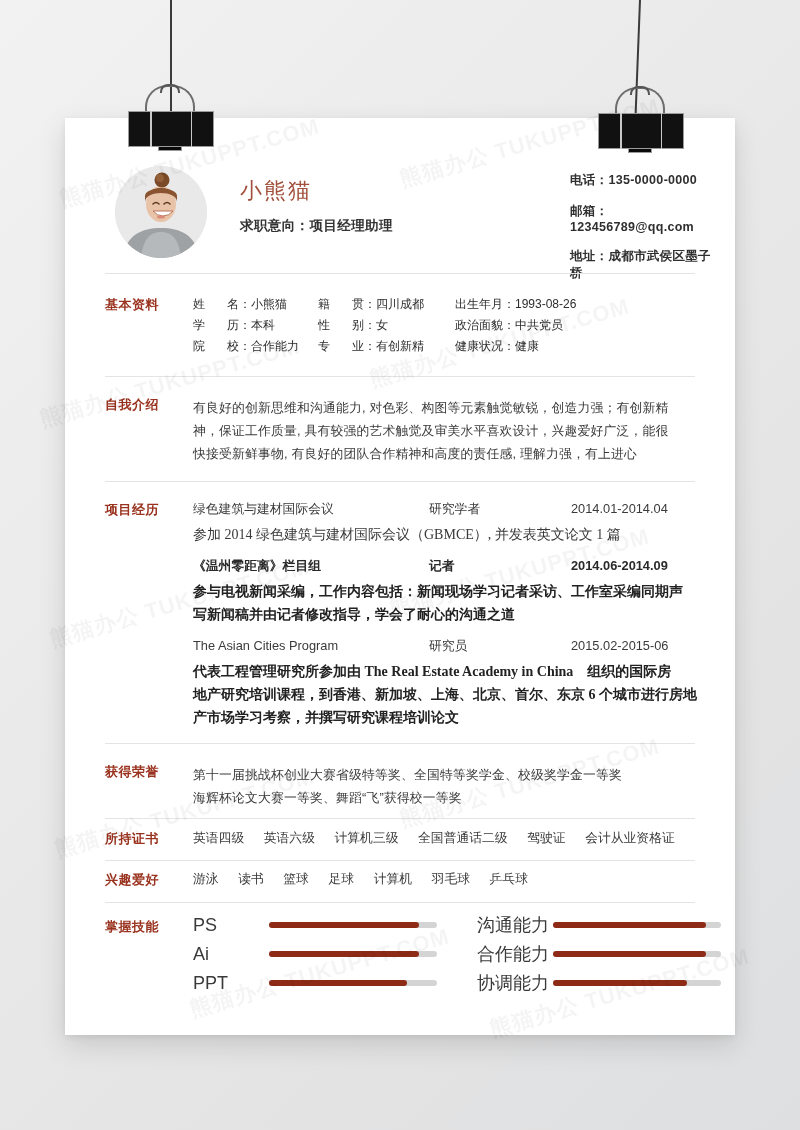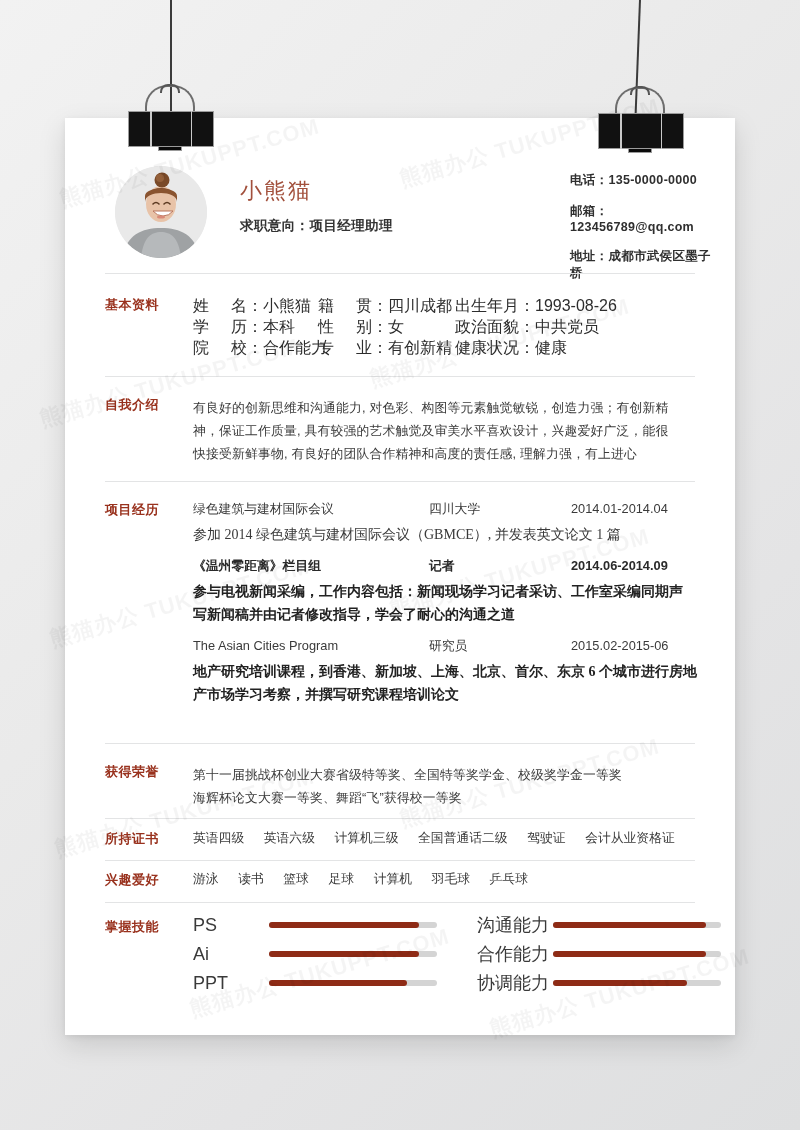--- a/index.html
+++ b/index.html
@@ -81,21 +81,21 @@
   .divider{position:absolute;left:40px;width:590px;height:1px;background:#e3e4e5;}
   
   .section{position:absolute;left:40px;width:600px;}
   .sec-label{
     position:absolute;left:0;top:0;width:76px;
     font-size:13px;font-weight:bold;color:#99321e;letter-spacing:.5px;
     text-align:left;
   }
   .sec-body{position:absolute;left:88px;top:0;width:512px;}
   
-  .basic-row{height:21px;font-size:16px;color:#2d2d2d;position:relative;}
+  .basic-row{height:21px;font-size:12px;color:#2d2d2d;position:relative;}
   .bi-a{position:absolute;left:0;}
   .bi-b{position:absolute;left:125px;}
   .bi-c{position:absolute;left:262px;white-space:nowrap;}
   .sp{display:inline-block;width:22px;}
   
   .para{font-size:12.8px;color:#3a3a3a;line-height:23px;letter-spacing:.2px;}
   
   .proj-head{position:relative;height:22px;font-size:12.8px;color:#3a3a3a;}
   .proj-head.bold{font-weight:bold;color:#2a2a2a;}
   .ph-title{position:absolute;left:0;}
@@ -212,21 +212,21 @@
 
   <div class="divider" style="top:363px;"></div>
 
   <div class="section" style="top:383px;">
     <div class="sec-label">项目经历</div>
     <div class="sec-body">
 
       <div class="proj-block">
         <div class="proj-head">
           <span class="ph-title">绿色建筑与建材国际会议</span>
-          <span class="ph-role">四川大学</span>
+          <span class="ph-role">研究学者</span>
           <span class="ph-date">2014.01-2014.04</span>
         </div>
         <div class="proj-desc">参加 2014 绿色建筑与建材国际会议（GBMCE）, 并发表英文论文 1 篇</div>
       </div>
 
       <div class="proj-block">
         <div class="proj-head bold">
           <span class="ph-title">《温州零距离》栏目组</span>
           <span class="ph-role">记者</span>
           <span class="ph-date">2014.06-2014.09</span>
@@ -234,20 +234,21 @@
         <div class="proj-desc bold">参与电视新闻采编，工作内容包括：新闻现场学习记者采访、工作室采编同期声</div>
         <div class="proj-desc bold">写新闻稿并由记者修改指导，学会了耐心的沟通之道</div>
       </div>
 
       <div class="proj-block">
         <div class="proj-head">
           <span class="ph-title">The Asian Cities Program</span>
           <span class="ph-role">研究员</span>
           <span class="ph-date">2015.02-2015-06</span>
         </div>
+        <div class="proj-desc bold">代表工程管理研究所参加由 The Real Estate Academy in China　组织的国际房</div>
         <div class="proj-desc bold">地产研究培训课程，到香港、新加坡、上海、北京、首尔、东京 6 个城市进行房地</div>
         <div class="proj-desc bold">产市场学习考察，并撰写研究课程培训论文</div>
       </div>
 
     </div>
   </div>
 
   <div class="divider" style="top:625px;"></div>
 
   <div class="section" style="top:645px;">

